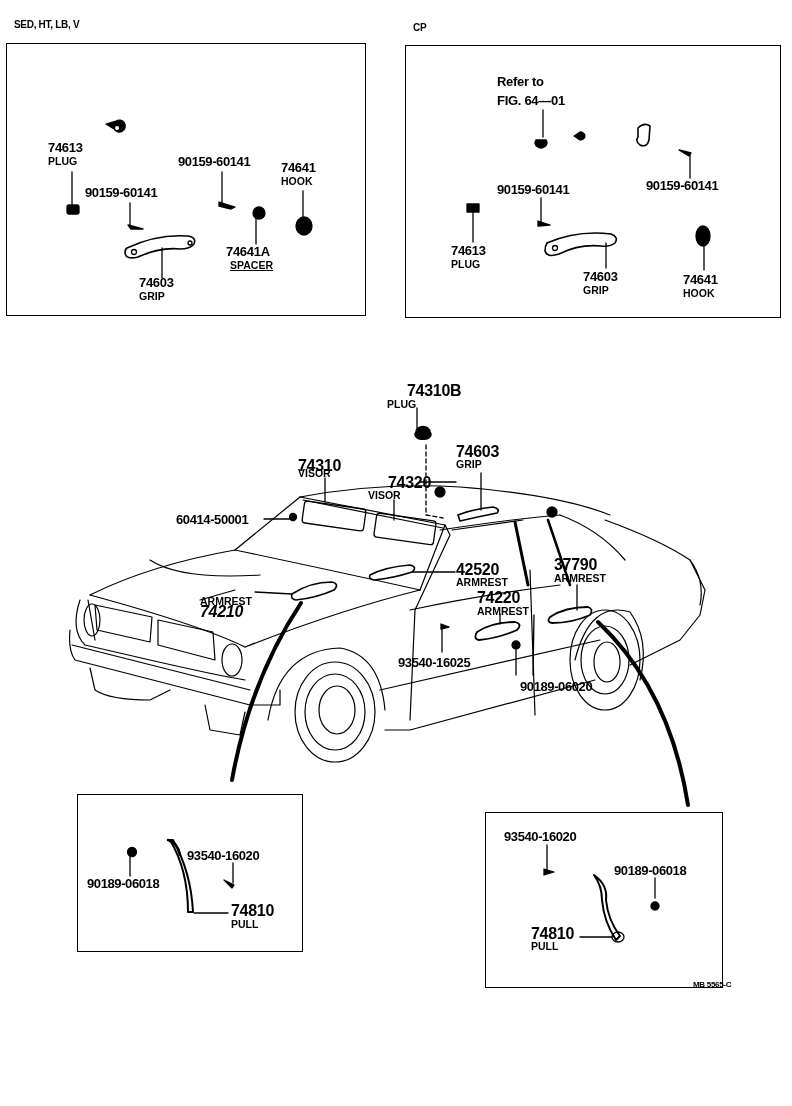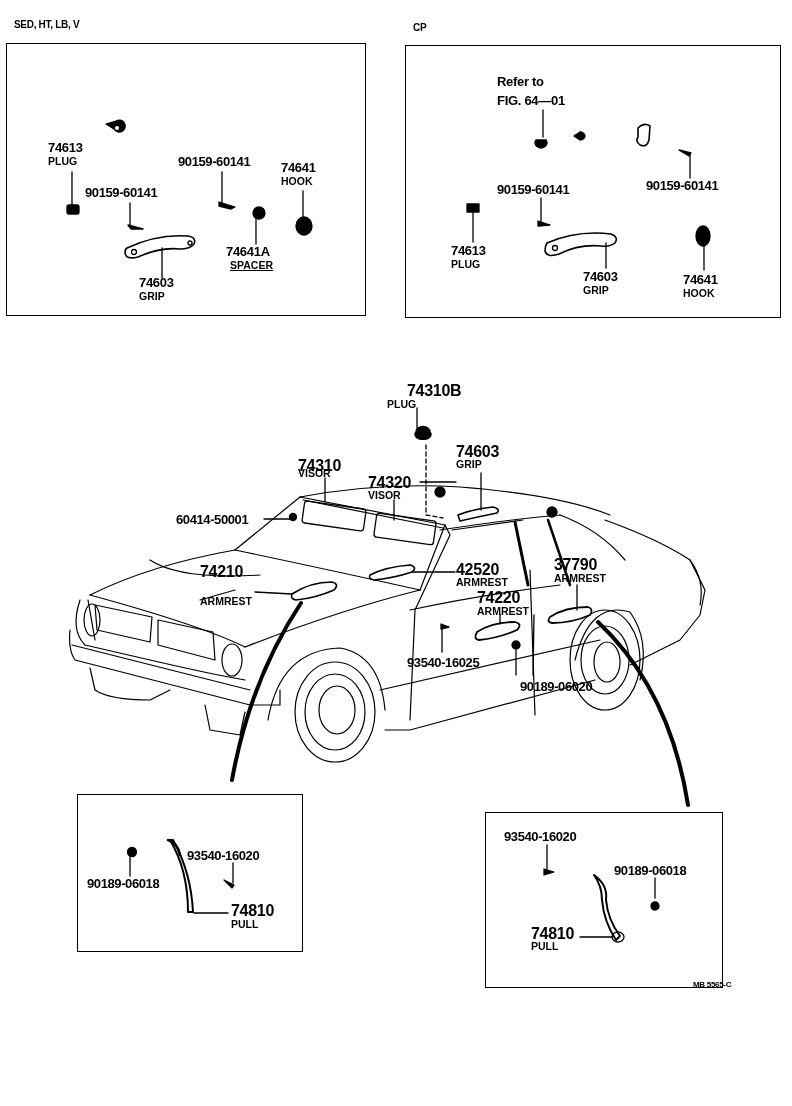--- a/index.html
+++ b/index.html
@@ -204,34 +204,34 @@
 <div class="lbl name" style="left:451px;top:259px;">PLUG</div>
 <div class="lbl num" style="left:583px;top:270px;">74603</div>
 <div class="lbl name" style="left:583px;top:285px;">GRIP</div>
 <div class="lbl num" style="left:683px;top:273px;">74641</div>
 <div class="lbl name" style="left:683px;top:288px;">HOOK</div>
 
 <div class="lbl num-lg" style="left:387px;top:383px;margin-left:20px;">74310B</div>
 <div class="lbl name" style="left:387px;top:399px;">PLUG</div>
 <div class="lbl num-lg" style="left:298px;top:458px;">74310</div>
 <div class="lbl name" style="left:298px;top:468px;">VISOR</div>
-<div class="lbl num-lg" style="left:368px;top:475px;">74320</div>
+<div class="lbl num-lg" style="left:388px;top:475px;">74320</div>
 <div class="lbl name" style="left:368px;top:490px;">VISOR</div>
 <div class="lbl num-lg" style="left:456px;top:444px;">74603</div>
 <div class="lbl name" style="left:456px;top:459px;">GRIP</div>
 <div class="lbl pn" style="left:176px;top:513px;">60414-50001</div>
-<div class="lbl num-lg" style="left:200px;top:564px;">74210</div>
+<div class="lbl num-lg" style="left:200px;top:604px;font-style:italic;">74210</div>
 <div class="lbl name" style="left:200px;top:596px;">ARMREST</div>
 <div class="lbl num-lg" style="left:456px;top:562px;">42520</div>
 <div class="lbl name" style="left:456px;top:577px;">ARMREST</div>
 <div class="lbl num-lg" style="left:554px;top:557px;">37790</div>
 <div class="lbl name" style="left:554px;top:573px;">ARMREST</div>
 <div class="lbl num-lg" style="left:477px;top:590px;">74220</div>
 <div class="lbl name" style="left:477px;top:606px;">ARMREST</div>
-<div class="lbl pn" style="left:407px;top:656px;">93540-16025</div>
+<div class="lbl pn" style="left:398px;top:656px;">93540-16025</div>
 <div class="lbl pn" style="left:474px;top:680px;margin-left:46px;">90189-06020</div>
 
 <div class="box" style="left:77px;top:794px;width:224px;height:156px;"></div>
 <div class="lbl pn" style="left:187px;top:849px;">93540-16020</div>
 <div class="lbl pn" style="left:87px;top:877px;">90189-06018</div>
 <div class="lbl num-lg" style="left:231px;top:903px;">74810</div>
 <div class="lbl name" style="left:231px;top:919px;">PULL</div>
 
 <div class="box" style="left:485px;top:812px;width:236px;height:174px;"></div>
 <div class="lbl pn" style="left:504px;top:830px;">93540-16020</div>

